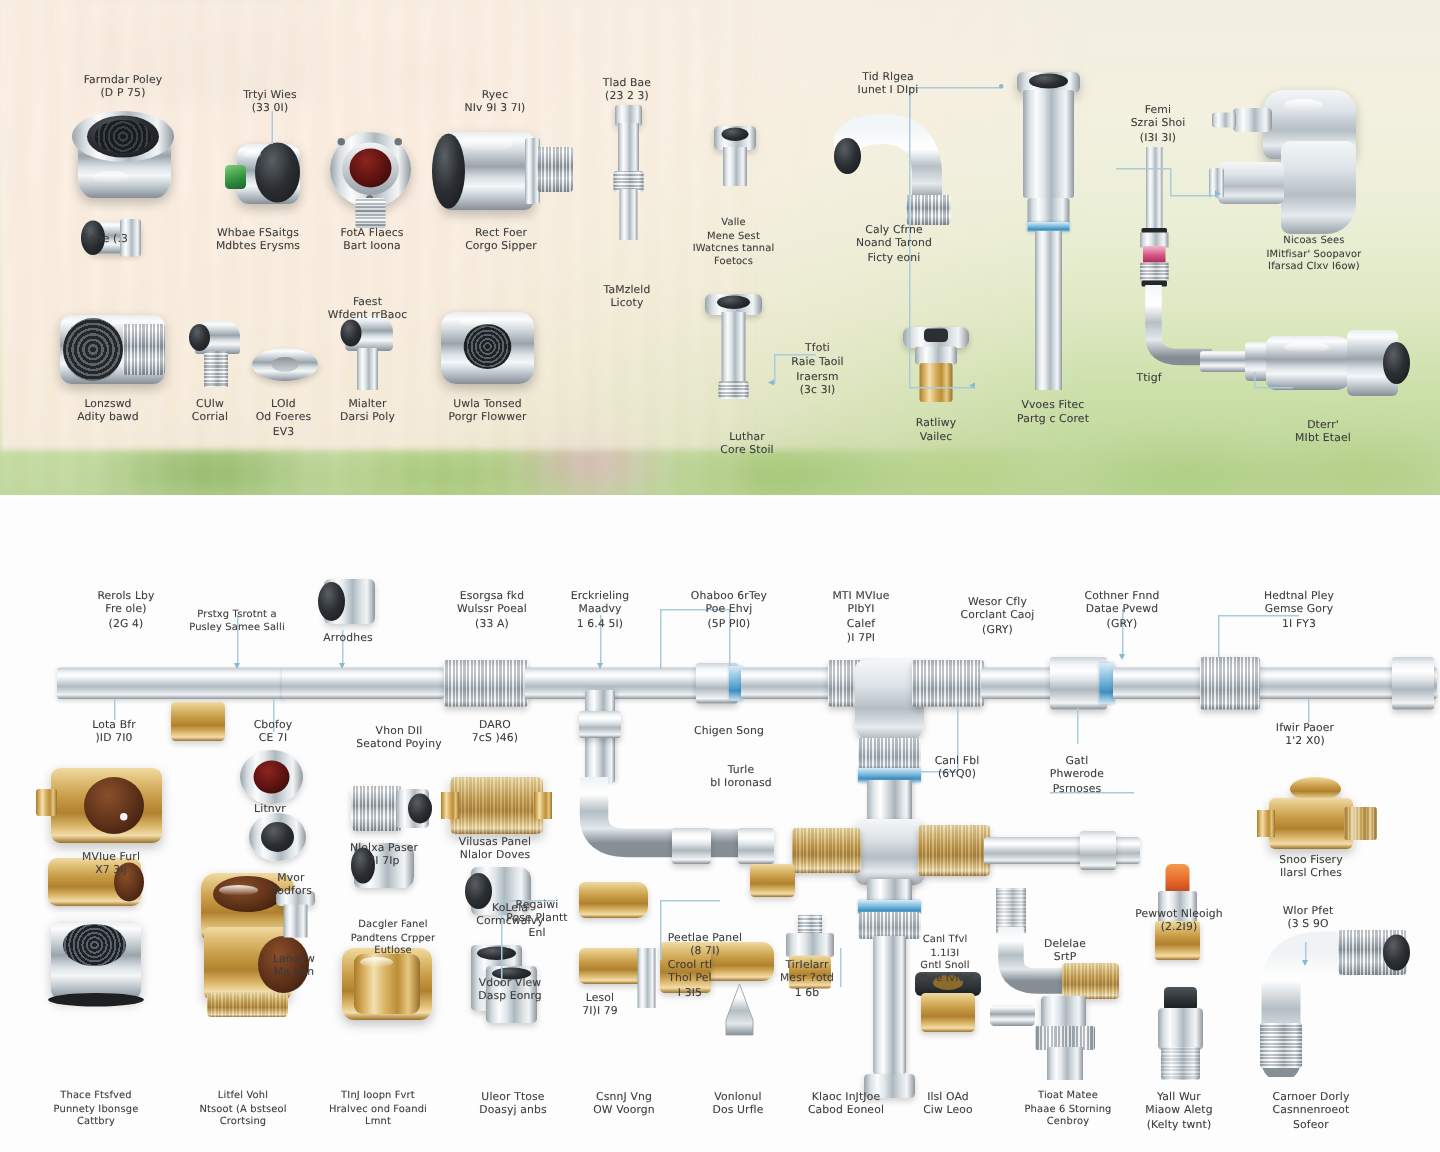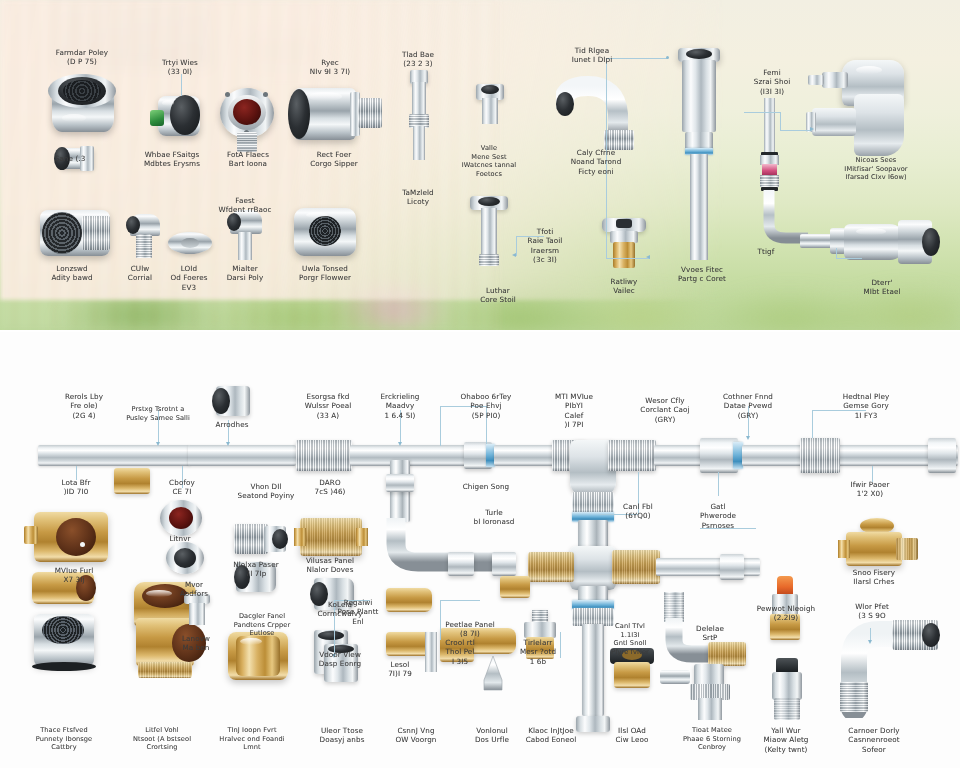--- a/index.html
+++ b/index.html
@@ -853,21 +853,21 @@
 Crortsing</div>
         <div class="lbl small" style="left: 252px; top: 394px;">TInJ Ioopn Fvrt
 Hralvec ond Foandi
 Lmnt</div>
         <div class="lbl" style="left: 342px; top: 394px;">Uleor Ttose
 Doasyj anbs</div>
         <div class="lbl" style="left: 416px; top: 394px;">CsnnJ Vng
 OW Voorgn</div>
         <div class="lbl" style="left: 492px; top: 394px;">Vonlonul
 Dos Urfle</div>
-        <div class="lbl" style="left: 551px; top: 394px;">Klaoc InJtJoe
+        <div class="lbl" style="left: 564px; top: 394px;">Klaoc InJtJoe
 Cabod Eoneol</div>
         <div class="lbl" style="left: 632px; top: 394px;">Ilsl OAd
 Ciw Leoo</div>
         <div class="lbl small" style="left: 712px; top: 394px;">Tioat Matee
 Phaae 6 Storning
 Cenbroy</div>
         <div class="lbl" style="left: 786px; top: 394px;">Yall Wur
 Miaow Aletg
 (Kelty twnt)</div>
         <div class="lbl" style="left: 874px; top: 394px;">Carnoer Dorly

